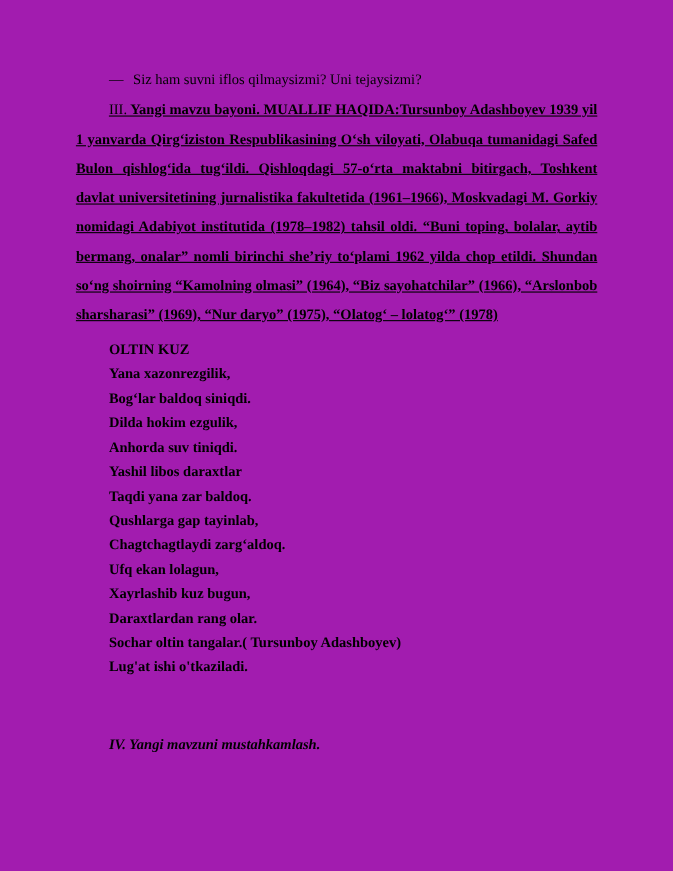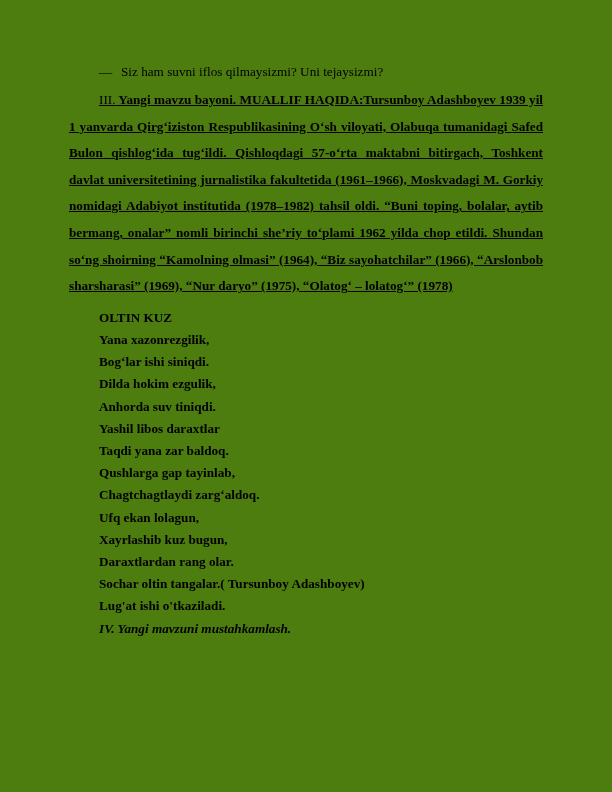--- a/index.html
+++ b/index.html
@@ -11,21 +11,21 @@
     width: 612px;
     height: 792px;
     font-family: "Liberation Serif", "DejaVu Serif", serif;
     color: #000000;
     -webkit-font-smoothing: antialiased;
   }
   .page {
     position: relative;
     width: 612px;
     height: 792px;
-    background: #4d7c0f;
+    background: #a21caf;
     box-sizing: border-box;
   }
   
   .content {
     position: absolute;
     left: 69px;
     top: 61px;
     width: 474px;
   }
 
@@ -66,36 +66,37 @@
   }
   .poem-line {
     font-size: 13.2px;
     line-height: 22.2px;
     font-weight: bold;
     padding-left: 30px;
     white-space: nowrap;
   }
   .poem-line.italic-heading {
     font-style: italic;
+    margin-top: 48px;
   }
 </style>
 </head>
 <body>
 
 <div class="page">
   <div class="content">
 
     <div class="dialogue-line"><span class="dash">—</span><span>Siz ham suvni iflos qilmaysizmi? Uni tejaysizmi?</span></div>
 
     <p class="body-paragraph"><span class="roman-numeral">III.</span><span> Yangi mavzu bayoni. MUALLIF HAQIDA:Tursunboy Adashboyev 1939 yil 1 yanvarda Qirg‘iziston Respublikasining O‘sh viloyati, Olabuqa tumanidagi Safed Bulon qishlog‘ida tug‘ildi. Qishloqdagi 57-o‘rta maktabni bitirgach, Toshkent davlat universitetining jurnalistika fakultetida (1961–1966), Moskvadagi M. Gorkiy nomidagi Adabiyot institutida (1978–1982) tahsil oldi. “Buni toping, bolalar, aytib bermang, onalar” nomli birinchi she’riy to‘plami 1962 yilda chop etildi. Shundan so‘ng shoirning “Kamolning olmasi” (1964), “Biz sayohatchilar” (1966), “Arslonbob sharsharasi” (1969), “Nur daryo” (1975), “Olatog‘ – lolatog‘” (1978)</span></p>
 
     <div class="poem-block">
       <div class="poem-line">OLTIN KUZ</div>
       <div class="poem-line">Yana xazonrezgilik,</div>
-      <div class="poem-line">Bog‘lar ishi siniqdi.</div>
+      <div class="poem-line">Bog‘lar baldoq siniqdi.</div>
       <div class="poem-line">Dilda hokim ezgulik,</div>
       <div class="poem-line">Anhorda suv tiniqdi.</div>
       <div class="poem-line">Yashil libos daraxtlar</div>
       <div class="poem-line">Taqdi yana zar baldoq.</div>
       <div class="poem-line">Qushlarga gap tayinlab,</div>
       <div class="poem-line">Chagtchagtlaydi zarg‘aldoq.</div>
       <div class="poem-line">Ufq ekan lolagun,</div>
       <div class="poem-line">Xayrlashib kuz bugun,</div>
       <div class="poem-line">Daraxtlardan rang olar.</div>
       <div class="poem-line">Sochar oltin tangalar.( Tursunboy Adashboyev)</div>

